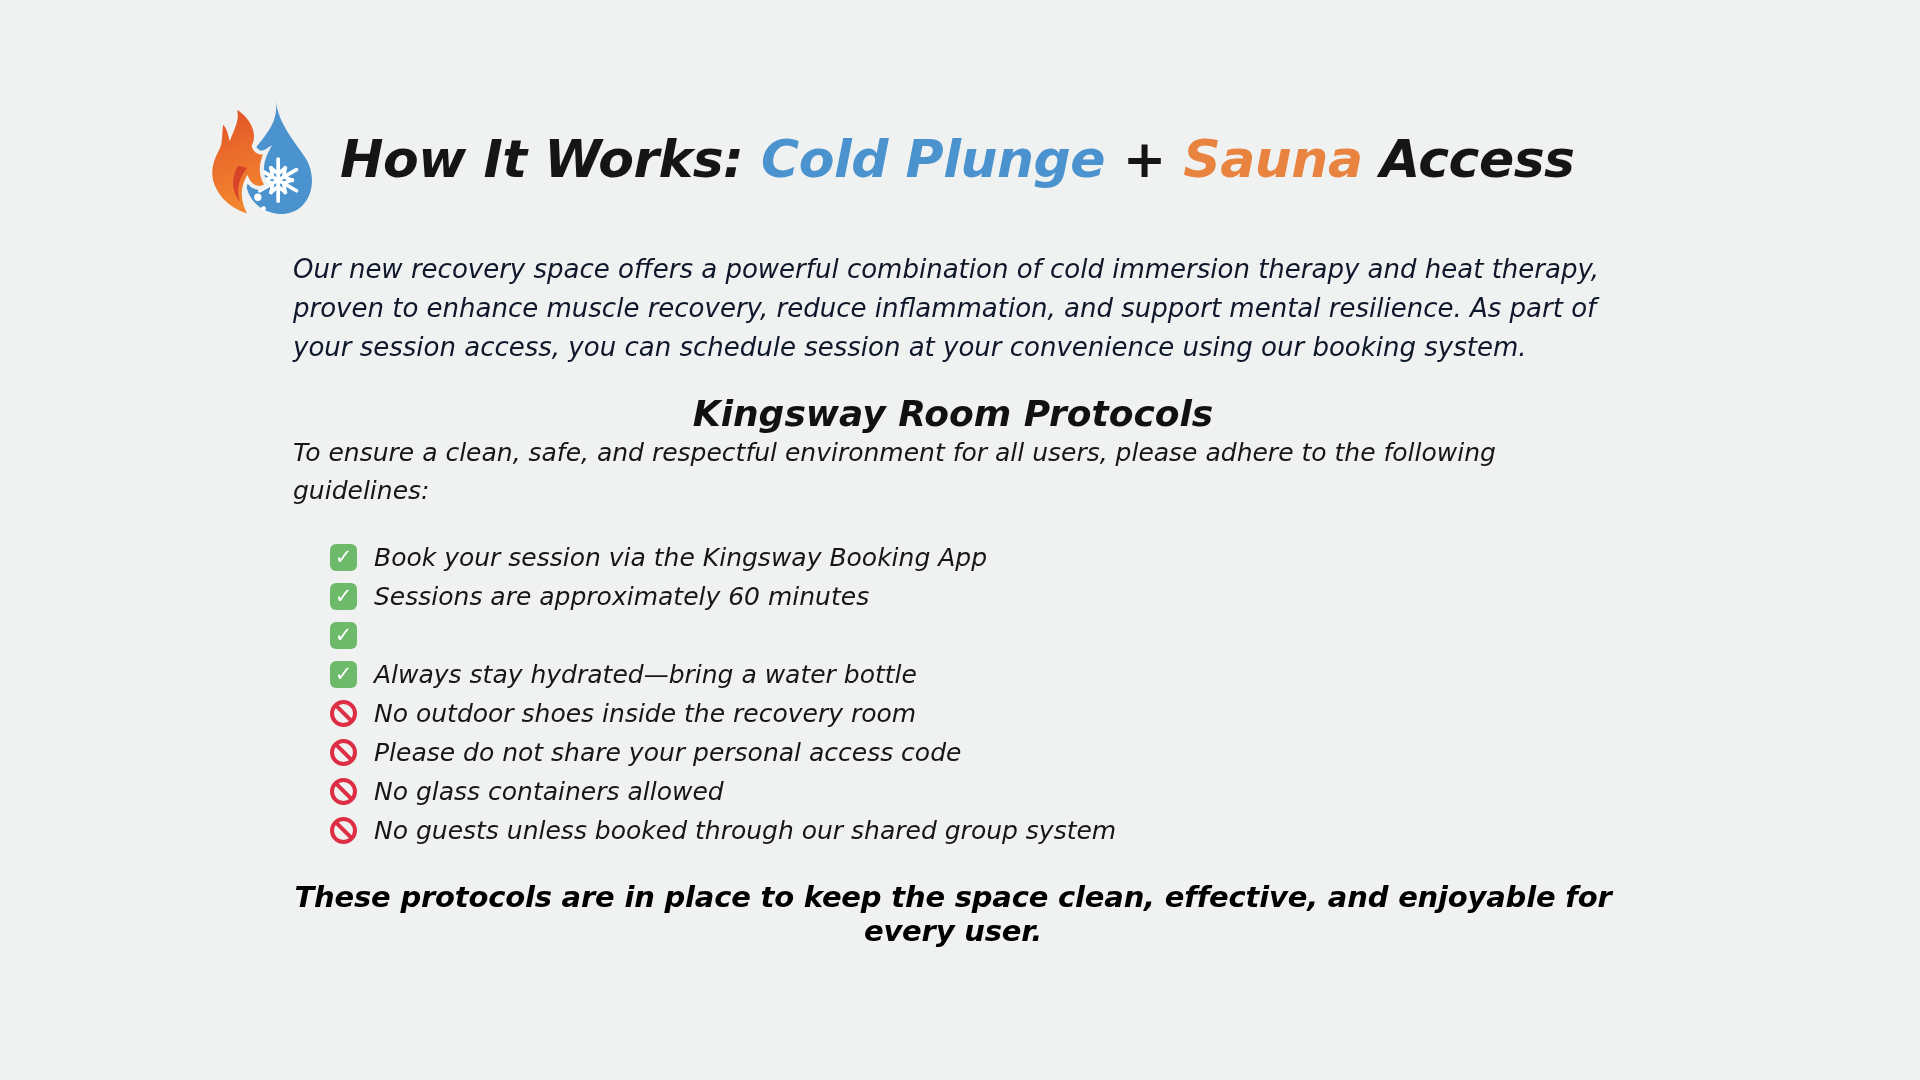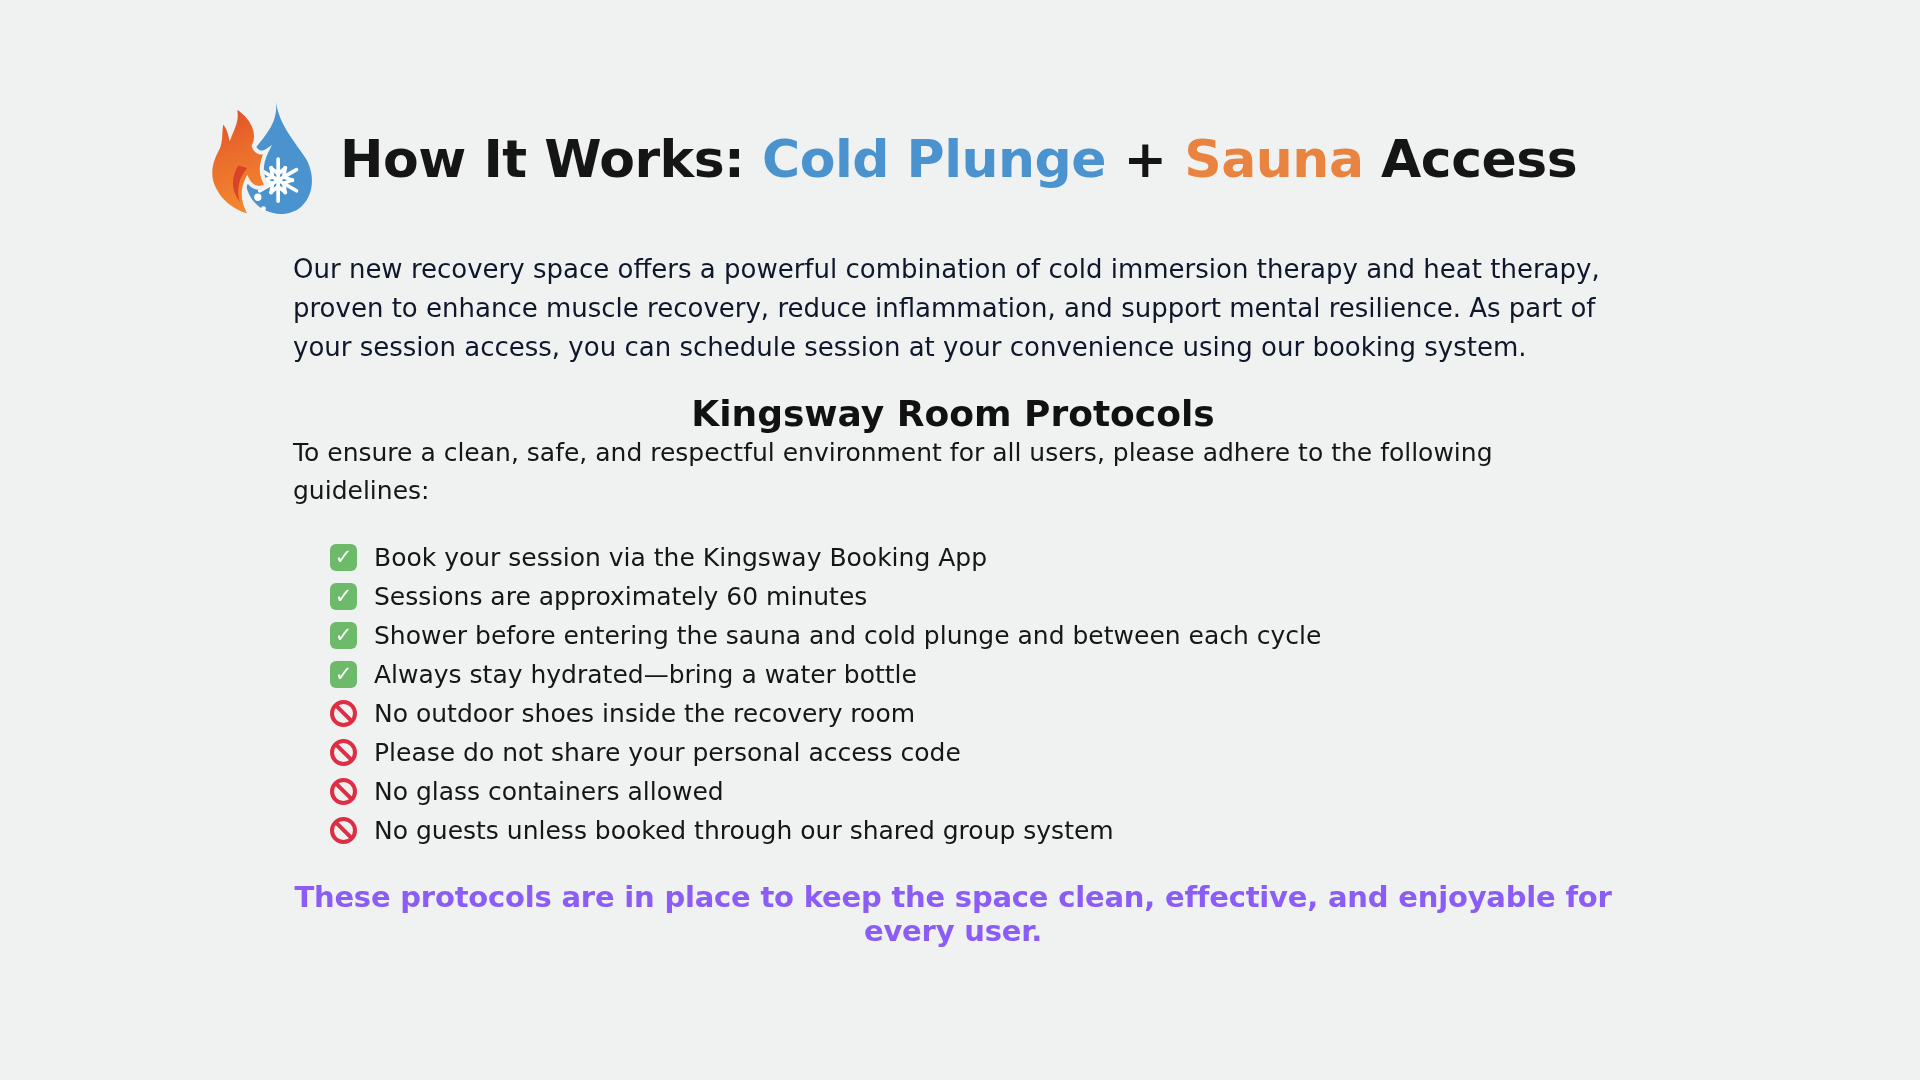--- a/index.html
+++ b/index.html
@@ -3,21 +3,21 @@
 <meta charset="utf-8">
 <style>
   * { margin: 0; padding: 0; box-sizing: border-box; }
   html, body { width: 1920px; height: 1080px; }
   body {
     background: #f0f1f1;
     font-family: "DejaVu Sans", sans-serif;
     color: #1c1c1c;
     overflow: hidden;
   }
-  .page { width: 1920px; height: 872px; position: relative; }
+  .page { width: 1920px; height: 872px; position: relative; font-style: italic; }
 
   
   .header {
     display: flex;
     align-items: center;
     gap: 22px;
     padding: 88px 0 0 196px;
   }
   .logo { width: 122px; height: 142px; flex: 0 0 auto; }
   h1.title {
@@ -96,21 +96,21 @@
     margin-left: -2px;
     background: #dd2e44;
     transform: rotate(-45deg);
   }
 
   .closing-note {
     margin-top: 30px;
     text-align: center;
     font-size: 29px;
     font-weight: 800;
-    color: #8b5cf6;
+    color: #000000;
     letter-spacing: -0.2px;
   }
 </style>
 </head>
 <body>
 
 <div class="page">
 
   <div class="header">
     <svg class="logo" viewBox="0 0 150 160" aria-hidden="true">
@@ -166,21 +166,20 @@
       <li>
         <span class="li-icon check"></span>
         <span>Book your session via the Kingsway Booking App</span>
       </li>
       <li>
         <span class="li-icon check"></span>
         <span>Sessions are approximately 60 minutes</span>
       </li>
       <li>
         <span class="li-icon check"></span>
-        <span>Shower before entering the sauna and cold plunge and between each cycle</span>
       </li>
       <li>
         <span class="li-icon check"></span>
         <span>Always stay hydrated—bring a water bottle</span>
       </li>
       <li>
         <span class="li-icon no"></span>
         <span>No outdoor shoes inside the recovery room</span>
       </li>
       <li>

